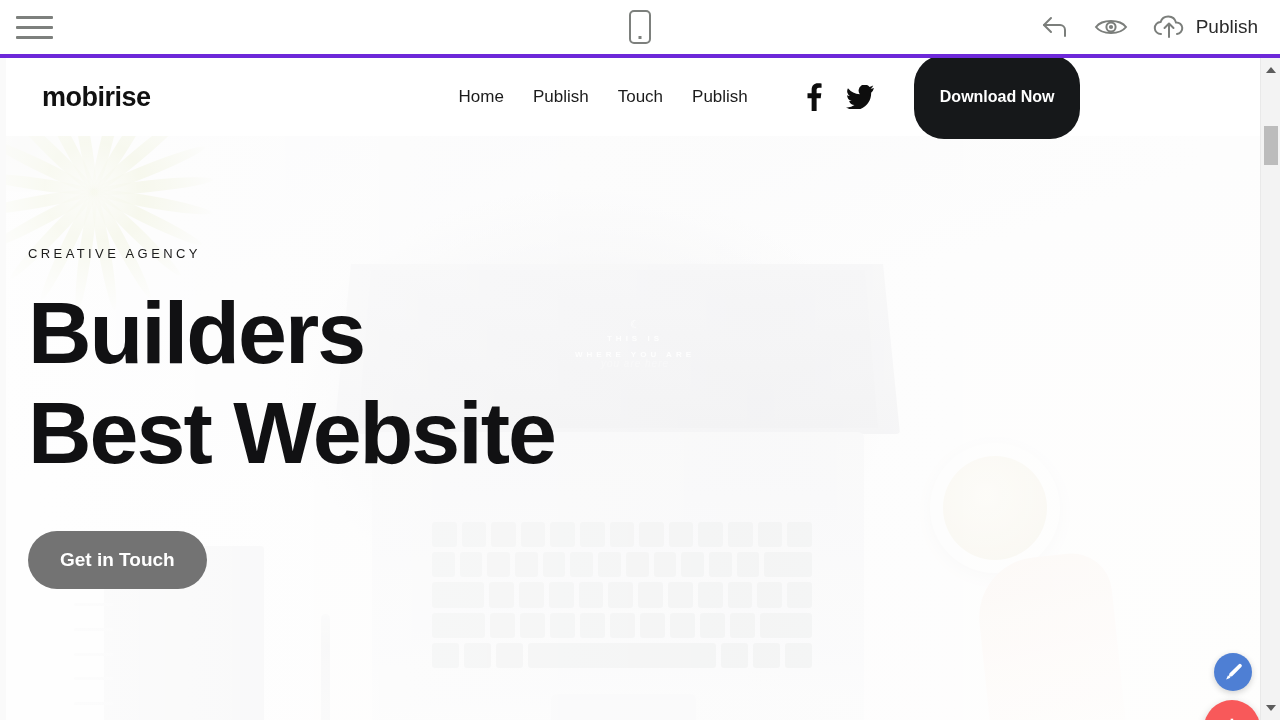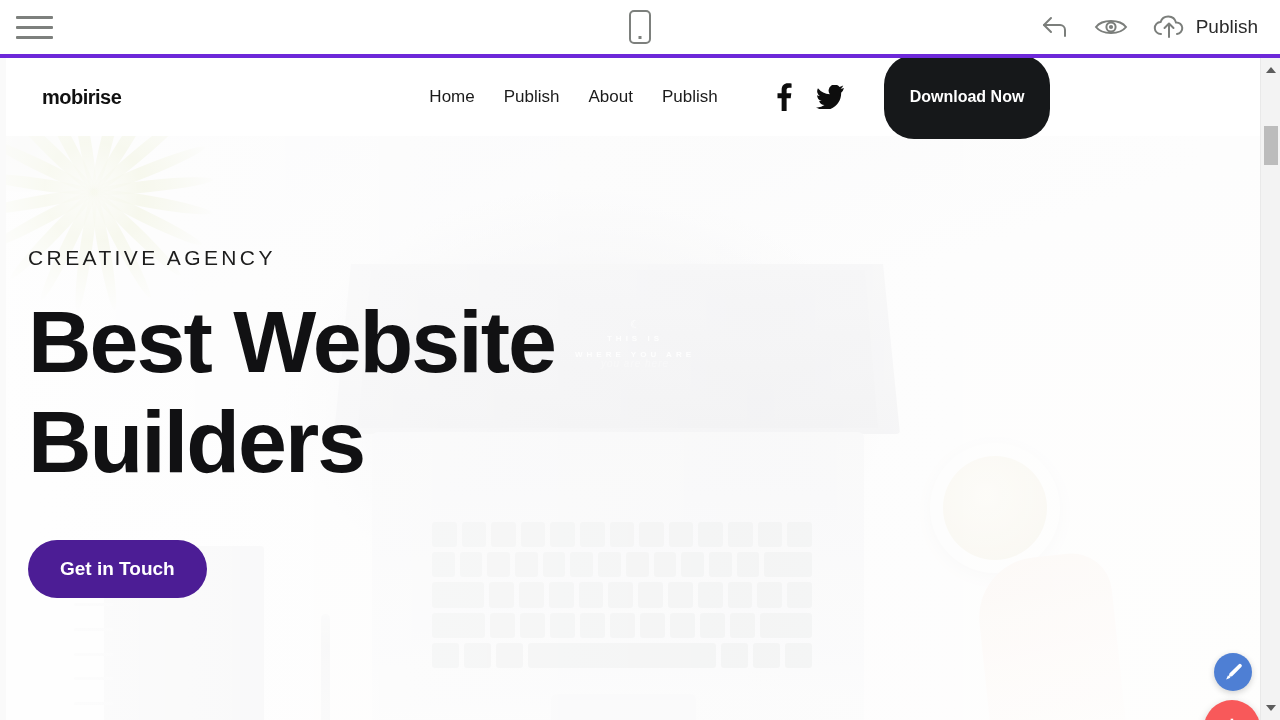--- a/index.html
+++ b/index.html
@@ -84,21 +84,21 @@
   .site-nav {
     position: absolute;
     left: 6px; top: 0;
     width: 1258px; height: 78px;
     background: #ffffff;
     display: flex; align-items: center;
     z-index: 20;
   }
   .brand {
     margin-left: 36px;
-    font-size: 20px;
+    font-size: 27px;
     font-weight: bold;
     color: #111111;
     letter-spacing: -0.5px;
     cursor: pointer;
   }
   .nav-links {
     margin-left: 308px;
     display: flex; align-items: center; gap: 29px;
   }
   .nav-link {
@@ -293,37 +293,37 @@
     background: linear-gradient(90deg, rgba(255,255,255,0.82) 0%, rgba(255,255,255,0.55) 34%, rgba(255,255,255,0.42) 60%, rgba(255,255,255,0.62) 100%);
   }
 
   
   .hero-copy {
     position: absolute;
     left: 22px; top: 110px;
     z-index: 6;
   }
   .kicker {
-    font-size: 21px;
+    font-size: 13px;
     letter-spacing: 3.4px;
     color: #1d1d1d;
     font-weight: normal;
   }
   .headline {
     margin-top: 22px;
     font-size: 88px;
     line-height: 100px;
     font-weight: bold;
     color: #111113;
     letter-spacing: -2px;
   }
   .hero-btn {
     display: inline-block;
     margin-top: 48px;
-    background: #4c1d95;
+    background: #737373;
     color: #ffffff;
     font-size: 19px;
     font-weight: bold;
     border-radius: 32px;
     padding: 18px 32px;
     cursor: pointer;
   }
 
   
   .fab {
@@ -430,21 +430,21 @@
 </div>
 
 <div class="canvas">
 
   <div class="site-nav">
     <div class="brand">mobirise</div>
 
     <div class="nav-links">
       <span class="nav-link">Home</span>
       <span class="nav-link">Publish</span>
-      <span class="nav-link">About</span>
+      <span class="nav-link">Touch</span>
       <span class="nav-link">Publish</span>
     </div>
 
     <div class="nav-social">
       <span class="social-icon">
         <svg width="16" height="28" viewBox="0 0 16 28">
           <path d="M10.6 28 V15.2 h4.1 l0.62 -4.9 H10.6 V7.2 c0 -1.42 0.39 -2.38 2.4 -2.38 h2.56 V0.45 C15.12 0.31 13.6 0.18 11.84 0.18 c -3.68 0 -6.2 2.28 -6.2 6.46 v3.66 H1.5 v4.9 h4.14 V28 z" fill="#0d0d0d"></path>
         </svg>
       </span>
       <span class="social-icon">
@@ -582,22 +582,22 @@
 
       <div class="cup"></div>
       <div class="hand"></div>
 
       <div class="hero-fade"></div>
     </div>
 
     <div class="hero-copy">
       <div class="kicker">CREATIVE AGENCY</div>
       <div class="headline">
+        <div>Builders</div>
         <div>Best Website</div>
-        <div>Builders</div>
       </div>
       <div class="hero-btn">Get in Touch</div>
     </div>
   </div>
 
   <div class="fab fab-style">
     <svg width="20" height="20" viewBox="0 0 20 20">
       <path d="M15.6 2.4 a1.9 1.9 0 0 1 2.7 2.7 L9.1 14.3 l-3.4 0.7 0.7 -3.4 z" fill="#ffffff"></path>
       <path d="M5 13.2 L3.2 17.5 L7.5 15.7 z" fill="#ffffff"></path>
     </svg>

